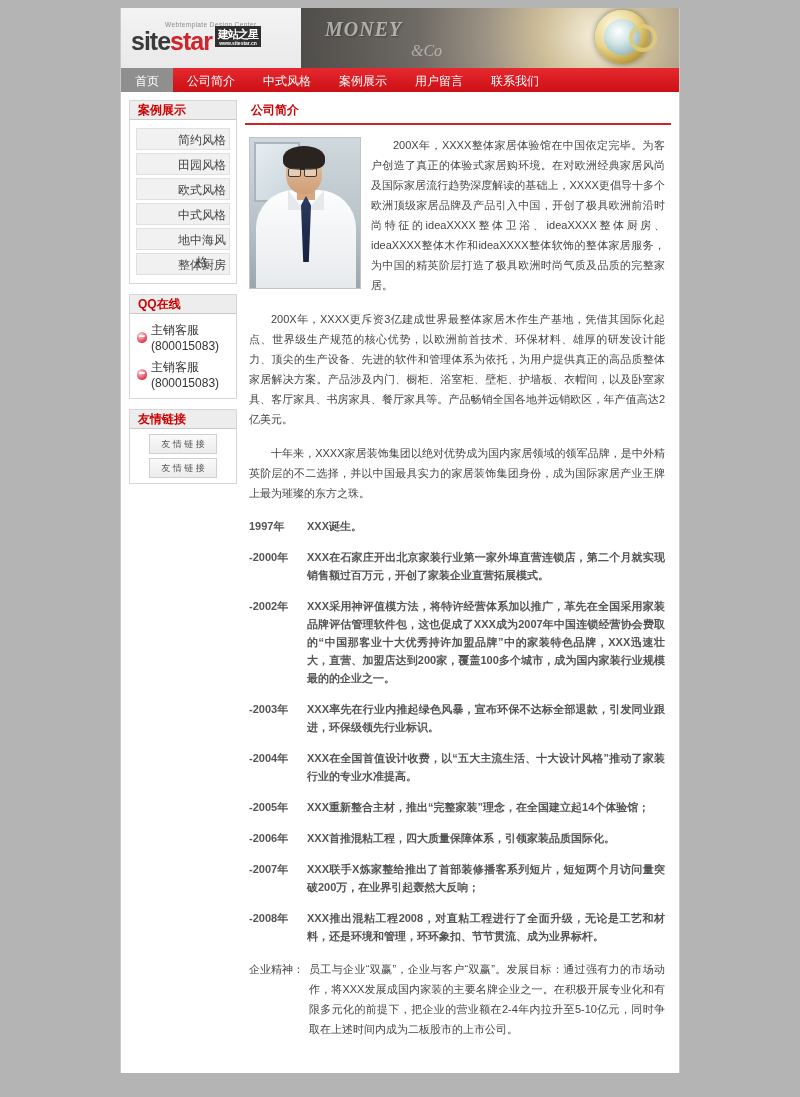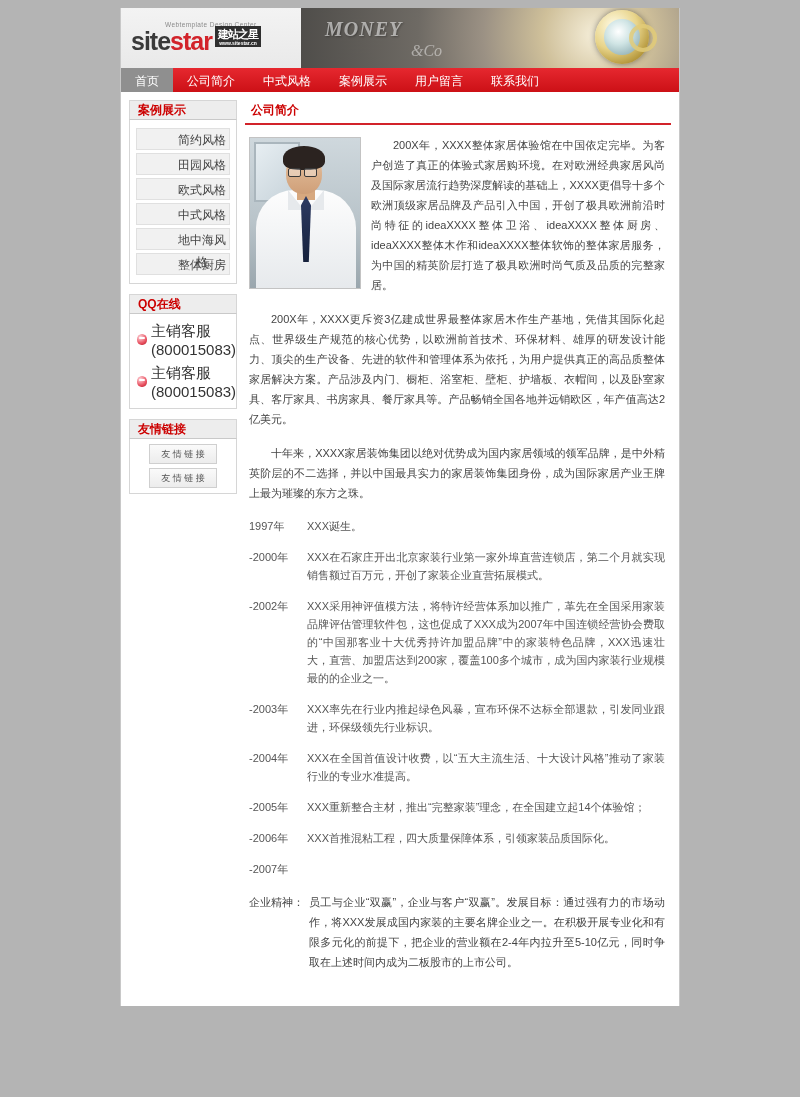--- a/index.html
+++ b/index.html
@@ -182,21 +182,21 @@
     text-decoration: none;
     cursor: pointer;
     padding-left: 38px;
   }
 
   .qq-row {
     display: flex;
     align-items: center;
     gap: 3px;
     padding: 3px 2px;
-    font-size: 15px;
+    font-size: 12px;
     color: #333;
     cursor: pointer;
   }
   .qq-icon {
     width: 12px; height: 14px;
     position: relative;
     flex: 0 0 12px;
   }
   .qq-icon:before {
     content: "";
@@ -293,21 +293,21 @@
     background: linear-gradient(to bottom,#2d3b63,#16213c);
     clip-path: polygon(50% 0%, 100% 14%, 78% 100%, 22% 100%, 0% 14%);
   }
   .p-neck {
     position: absolute; left: 47px; top: 50px; width: 18px; height: 12px;
     background: #d7a87f;
   }
 
   .article p { margin: 0 0 14px 0; text-indent: 2em; text-align: justify; }
 
-  .timeline { margin: 10px 0 14px 0; }
+  .timeline { margin: 10px 0 14px 0; font-weight: bold; }
   .tl-row {
     display: flex;
     margin-bottom: 13px;
     font-size: 11px;
     line-height: 18px;
   }
   .tl-year { width: 58px; flex: 0 0 58px; color: #555; }
   .tl-text { flex: 1 1 auto; color: #555; text-align: justify; }
 
   .culture-row {
@@ -441,20 +441,25 @@
             <div class="tl-row">
               <div class="tl-year">-2005年</div>
               <div class="tl-text">XXX重新整合主材，推出“完整家装”理念，在全国建立起14个体验馆；</div>
             </div>
             <div class="tl-row">
               <div class="tl-year">-2006年</div>
               <div class="tl-text">XXX首推混粘工程，四大质量保障体系，引领家装品质国际化。</div>
             </div>
             <div class="tl-row">
               <div class="tl-year">-2007年</div>
+              <div class="tl-text">XXX联手X炼家整给推出了首部装修播客系列短片，短短两个月访问量突破200万，在业界引起轰然大反响；</div>
+            </div>
+            <div class="tl-row">
+              <div class="tl-year">-2008年</div>
+              <div class="tl-text">XXX推出混粘工程2008，对直粘工程进行了全面升级，无论是工艺和材料，还是环境和管理，环环象扣、节节贯流、成为业界标杆。</div>
             </div>
           </div>
 
           <div class="culture">
             <div class="culture-row">
               <div class="culture-label">企业精神：</div>
               <div class="culture-text">员工与企业“双赢”，企业与客户“双赢”。发展目标：通过强有力的市场动作，将XXX发展成国内家装的主要名牌企业之一。在积极开展专业化和有限多元化的前提下，把企业的营业额在2-4年内拉升至5-10亿元，同时争取在上述时间内成为二板股市的上市公司。</div>
             </div>
 
           </div>

